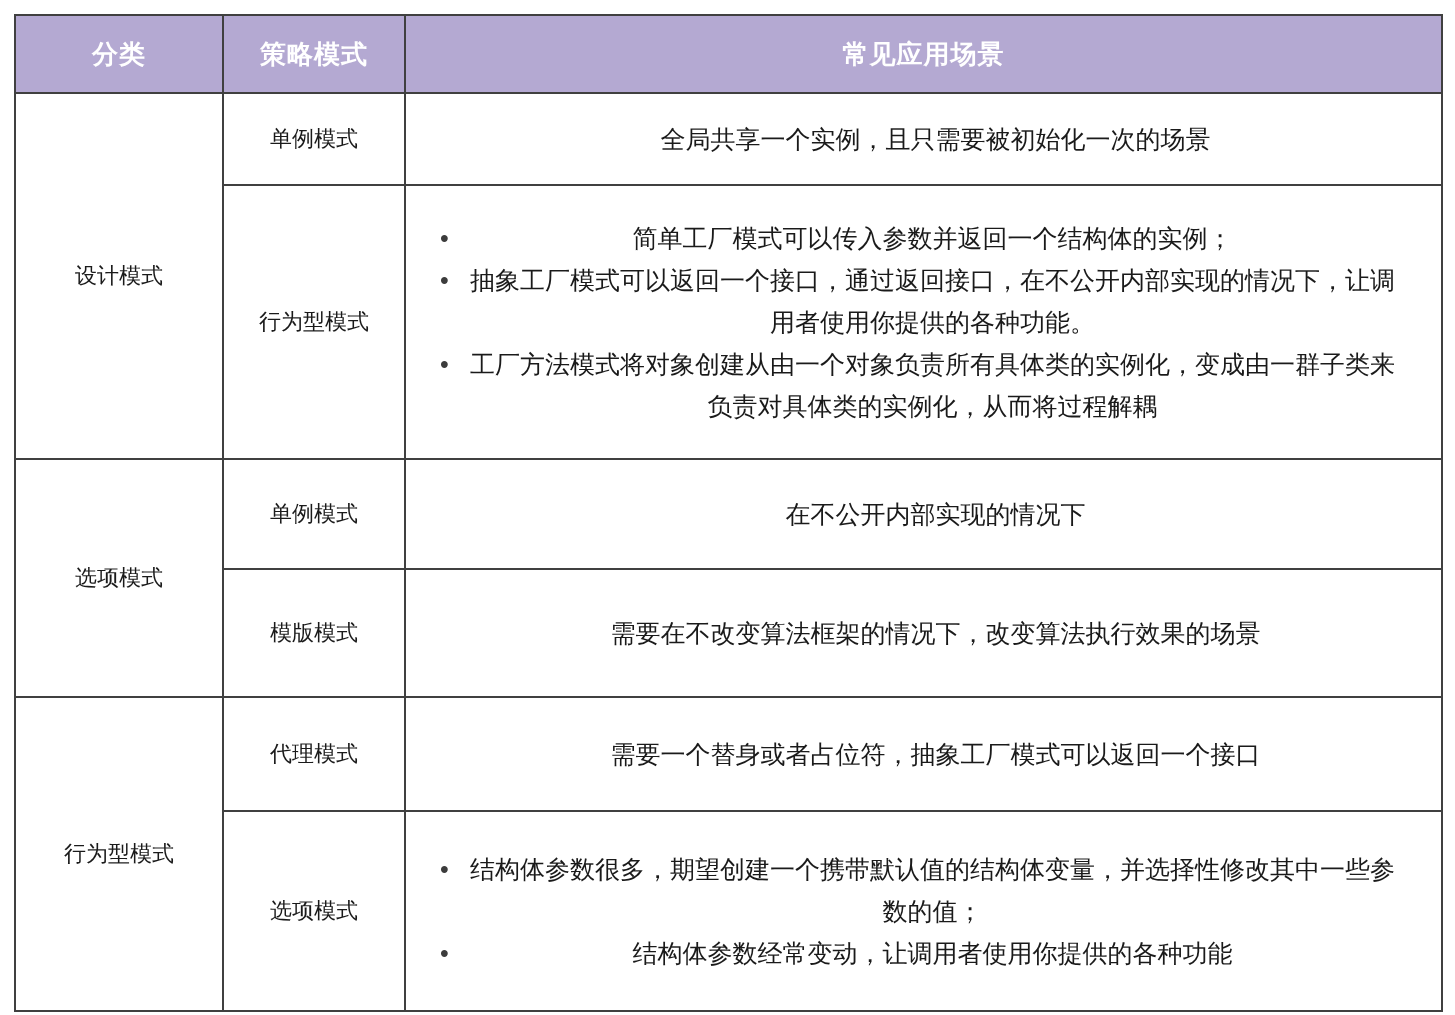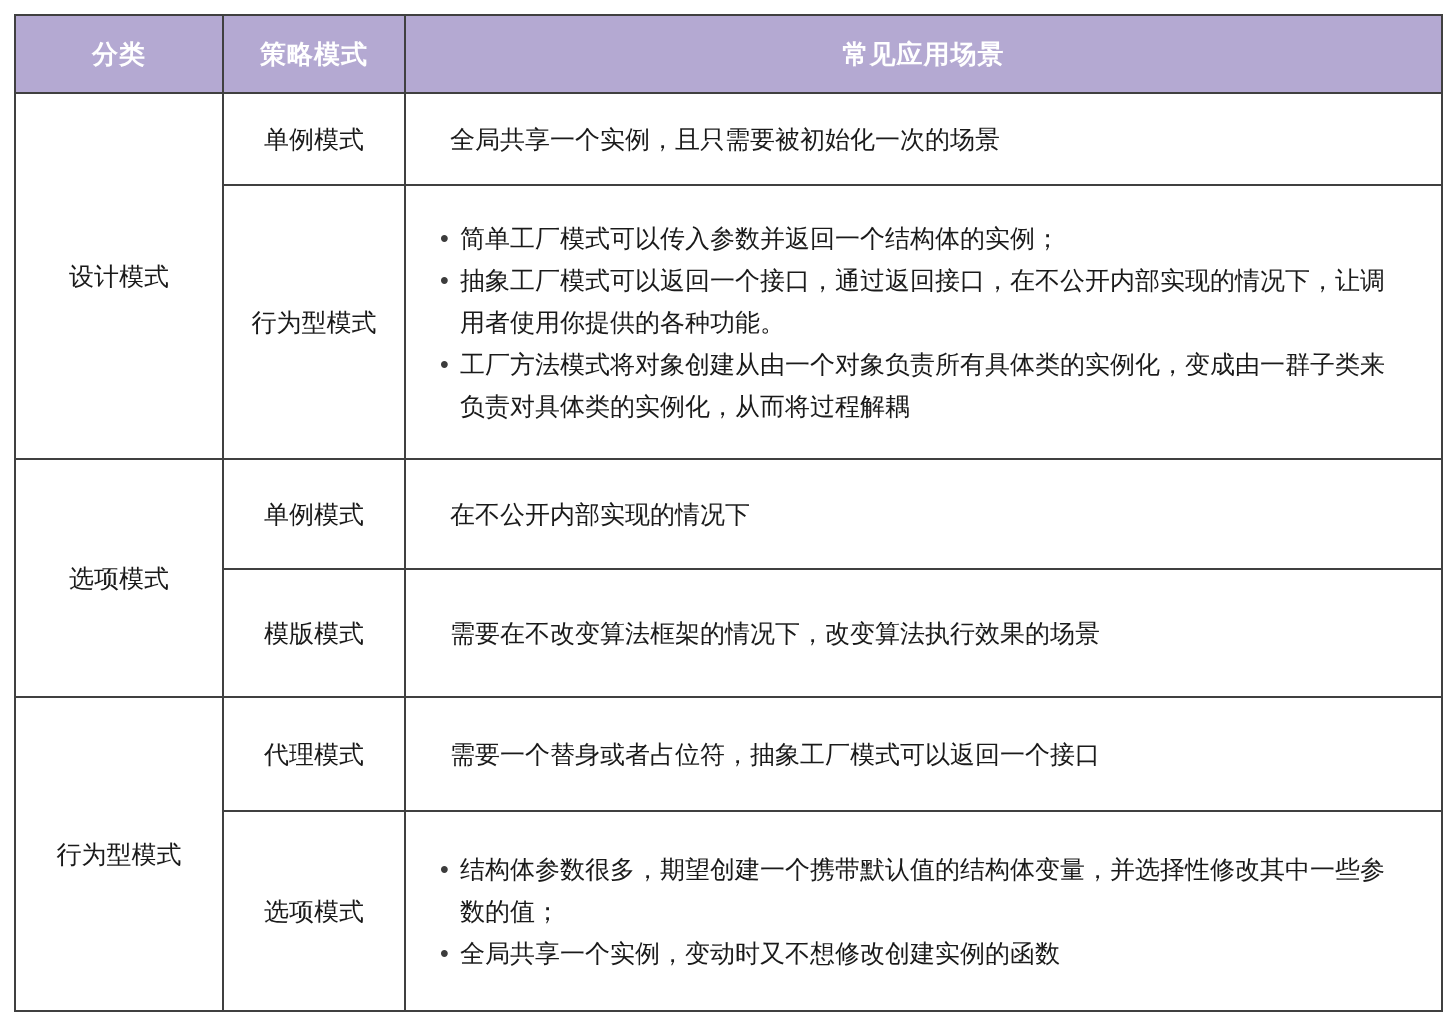--- a/index.html
+++ b/index.html
@@ -38,24 +38,24 @@
     background: var(--header-bg, #b4a9d2);
     color: var(--header-text, #ffffff);
     font-weight: 700;
     font-size: 26px;
     text-align: center;
     letter-spacing: 1px;
     margin-top: 40px;
   }
   td.category-cell, td.pattern-cell {
     text-align: center;
-    font-size: 25px;
+    font-size: 22px;
   }
   td.scenario-cell {
-    text-align: left;
+    text-align: center;
   }
   .scenario-text {
     padding-left: 44px;
     padding-right: 20px;
     line-height: 40px;
   }
   ul.bullet-list {
     margin: 12px;
     padding: 0 24px 0 20px;
     list-style: none;
@@ -135,19 +135,19 @@
       <td class="pattern-cell">代理模式</td>
       <td class="scenario-cell">
         <div class="scenario-text">需要一个替身或者占位符，抽象工厂模式可以返回一个接口</div>
       </td>
     </tr>
     <tr class="r-options">
       <td class="pattern-cell">选项模式</td>
       <td class="scenario-cell">
         <ul class="bullet-list">
           <li>结构体参数很多，期望创建一个携带默认值的结构体变量，并选择性修改其中一些参数的值；</li>
-          <li>全局共享一个实例，变动时又不想修改创建实例的函数</li>
+          <li>结构体参数经常变动，让调用者使用你提供的各种功能</li>
         </ul>
       </td>
     </tr>
   </tbody>
     </table>
 </div>
 
 </body></html>

